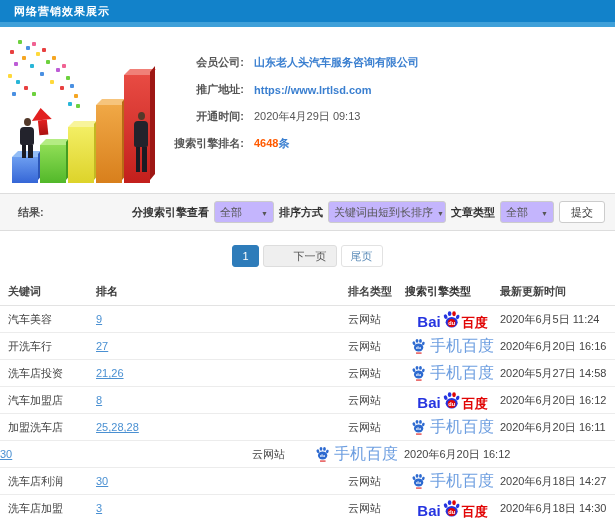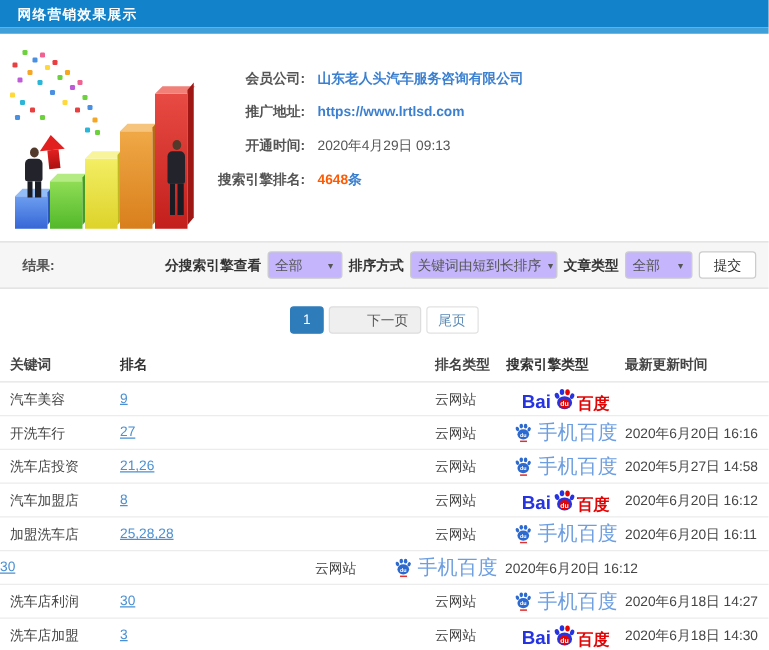--- a/index.html
+++ b/index.html
@@ -218,20 +218,21 @@
           <ellipse cx="15.2" cy="4.8" rx="2.3" ry="3.1" fill="#e10505"></ellipse>
           <ellipse cx="19.8" cy="8.8" rx="2.1" ry="2.9" fill="#2534e0" transform="rotate(22 19.8 8.8)"></ellipse>
           <ellipse cx="12.2" cy="15.4" rx="7.6" ry="6.6" fill="#2534e0"></ellipse>
           <circle cx="12.2" cy="16.4" r="5" fill="#e10505"></circle>
           <text x="12.2" y="19" font-size="7" font-weight="bold" fill="#ffffff" text-anchor="middle">du</text>
         </svg>
         <b class="cn">百度</b>
       </span>
 
     </span>
+    <span class="c-time">2020年6月5日 11:24</span>
   </div>
 
   <div class="t-row">
     <span class="c-keyword">开洗车行</span>
     <a class="c-rank" href="#">27</a>
     <span class="c-ranktype">云网站</span>
     <span class="c-engine">
 
       <span class="baidu-mobile">
         <svg width="15" height="16" viewBox="0 0 24 26">

